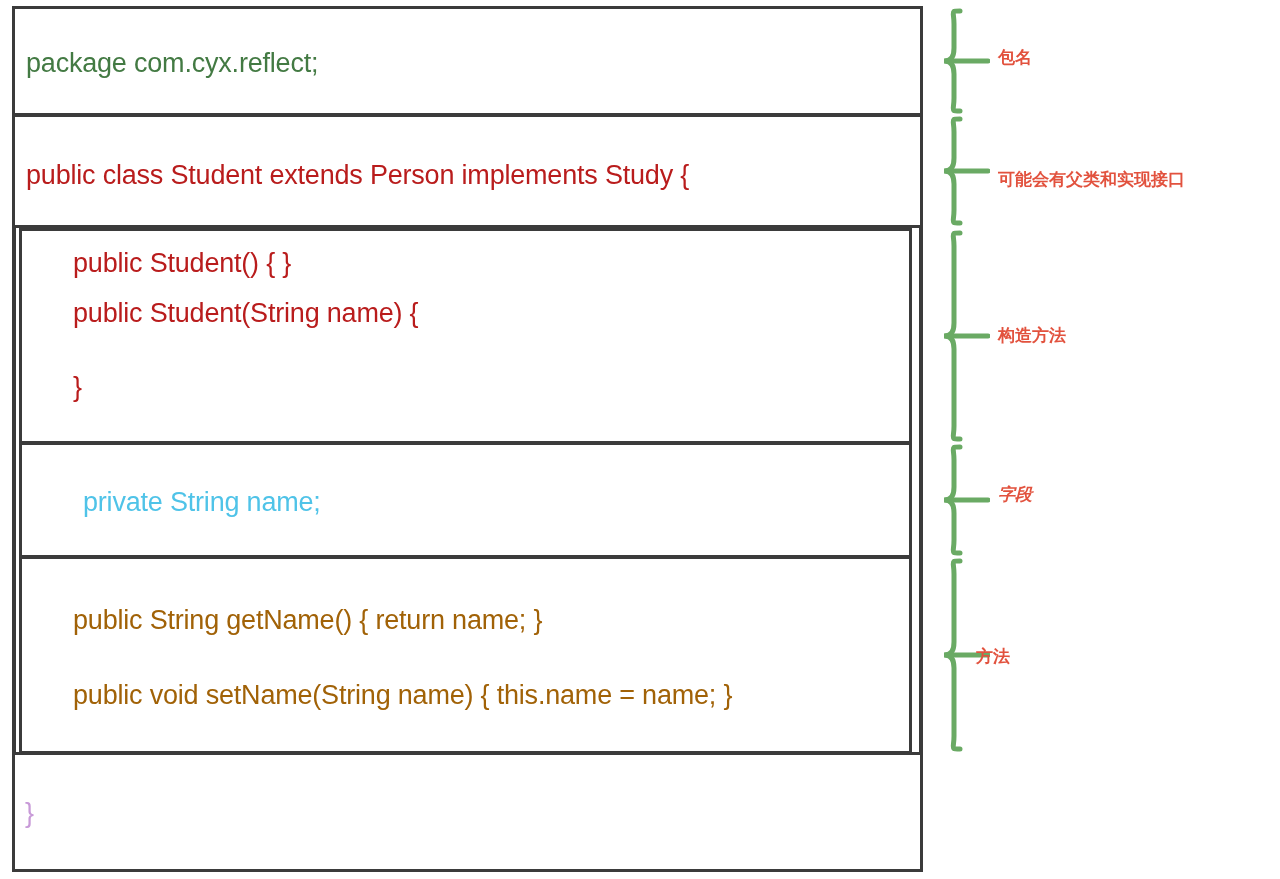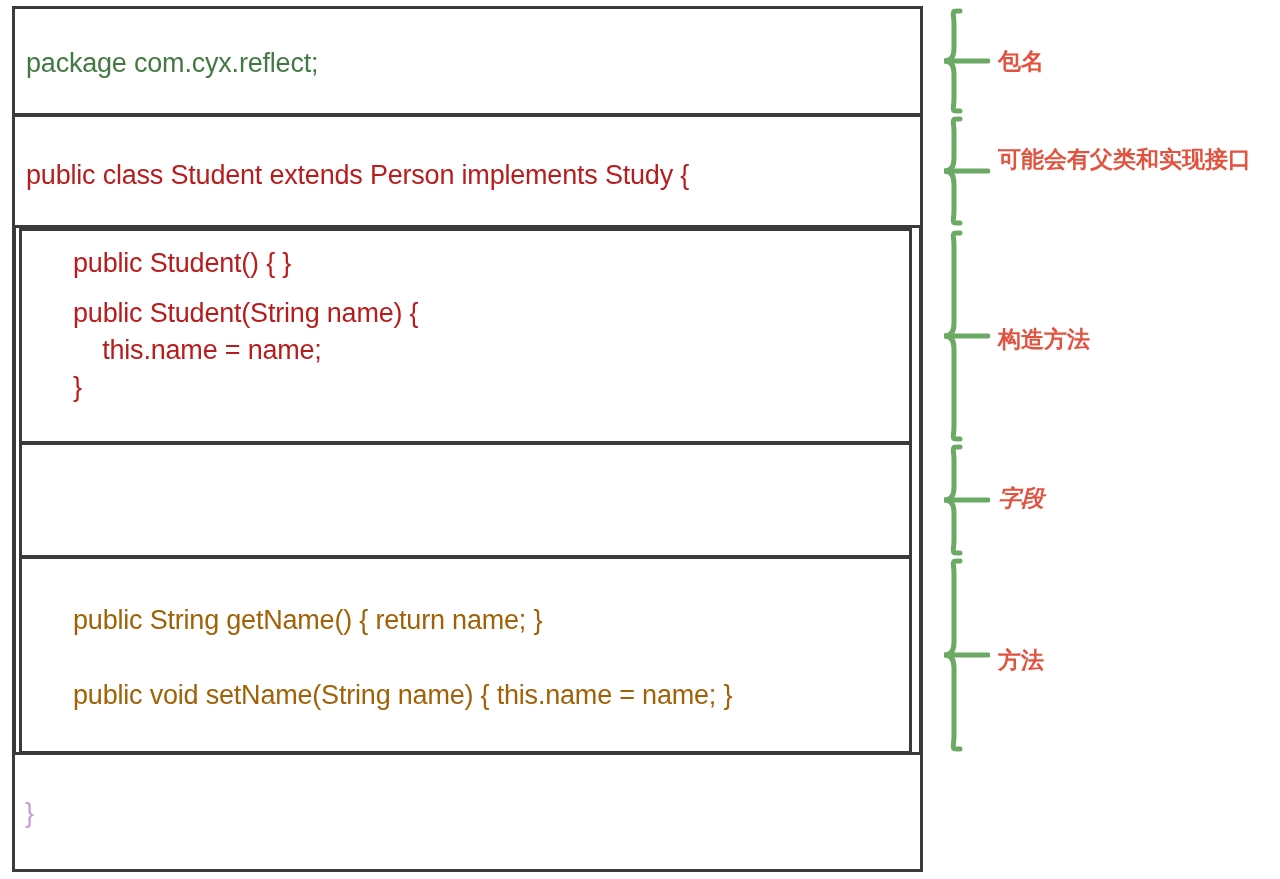--- a/index.html
+++ b/index.html
@@ -97,48 +97,49 @@
   #brace-class-decl   { left: 944px; top: 114px; }
   #brace-constructors { left: 944px; top: 228px; }
   #brace-fields       { left: 944px; top: 442px; }
   #brace-methods      { left: 944px; top: 556px; }
 
   
   .annot {
     position: absolute;
     color: #e2523e;
     font-weight: bold;
-    font-size: 23px;
+    font-size: 17px;
     white-space: nowrap;
     font-family: "Liberation Sans", "DejaVu Sans", sans-serif;
   }
   #annot-package      { left: 998px; top: 46px;  }
-  #annot-class-decl   { left: 998px; top: 144px; text-align: center; }
+  #annot-class-decl   { left: 998px; top: 168px; text-align: center; }
   #annot-constructors { left: 998px; top: 324px; }
   #annot-fields       { left: 998px; top: 483px; font-style: italic; }
-  #annot-methods      { left: 998px; top: 645px; }
+  #annot-methods      { left: 976px; top: 645px; }
 </style>
 </head>
 <body>
 
 <div id="canvas">
 
   <div id="class-body-spine"></div>
   <div id="class-body-spine-right"></div>
 
   <div class="box box-outer" id="box-package"></div>
   <div class="code code-package">package com.cyx.reflect;</div>
 
   <div class="box box-outer" id="box-class-decl"></div>
   <div class="code code-class">public class Student extends Person implements Study {</div>
 
   <div class="box box-inner" id="box-constructors"></div>
-  <div class="code code-ctor"><span>public Student() { }</span><span class="gap"></span><span>public Student(String name) {</span><br><span>    this.name = name;</span><br><span>}</span></div>
+  <div class="code code-ctor"><span>public Student() { }</span><span class="gap"></span><span>public Student(String name) {</span><br><br><span>}</span></div>
 
   <div class="box box-inner" id="box-fields"></div>
+  <div class="code code-field">private String name;</div>
 
   <div class="box box-inner" id="box-methods"></div>
   <div class="code code-methods"><span>public String getName() { return name; }</span><span class="gap"></span><span>public void setName(String name) { this.name = name; }</span></div>
 
   <div class="box box-outer" id="box-closing"></div>
   <div class="code code-closing">}</div>
 
   <div class="brace" id="brace-package">
     <svg width="46" height="110" viewBox="0 0 46 110" fill="none" stroke="#6aaa64" stroke-width="5" stroke-linecap="round" stroke-linejoin="round">
       <path d="M16 5 C 6 5, 10 5, 10 18 L10 42 C10 52, 6 55, 1 55 C6 55, 10 58, 10 68 L10 92 C10 105, 6 105, 16 105"></path>

